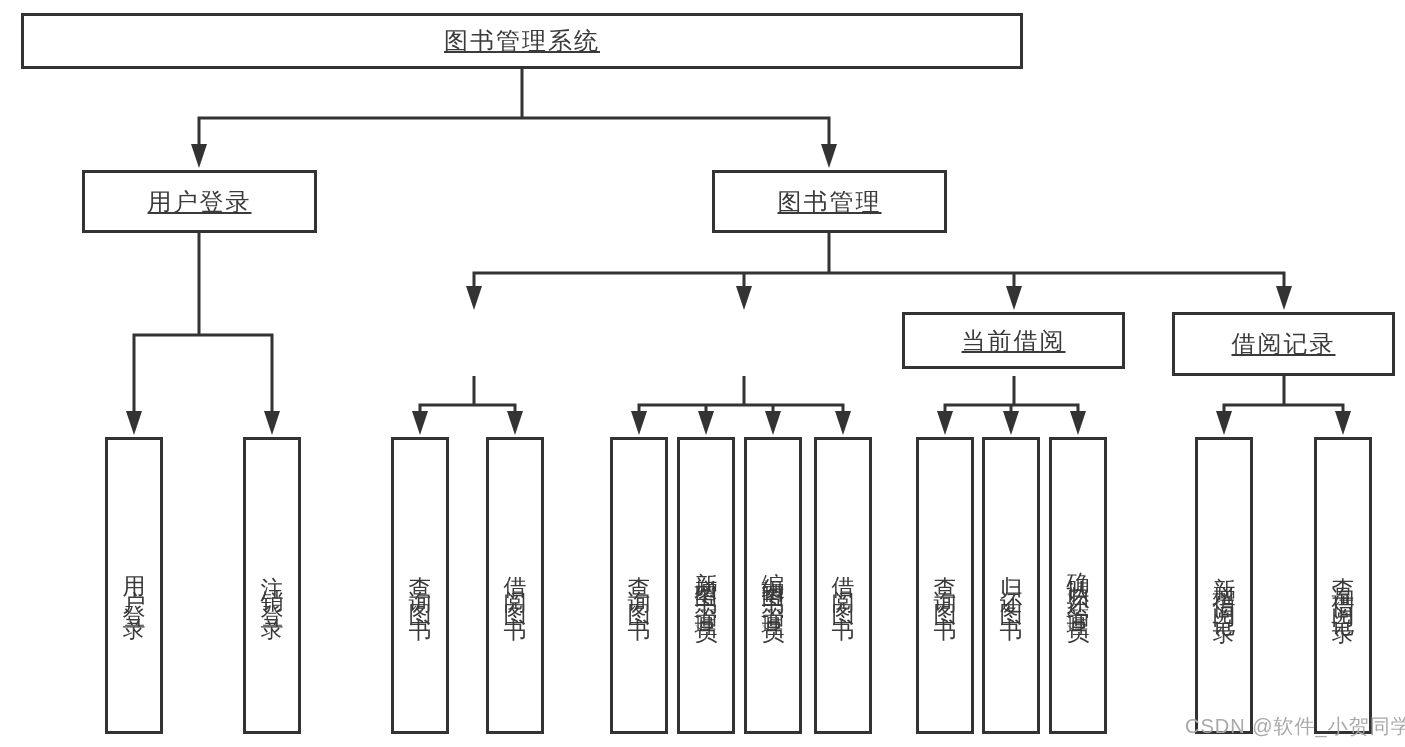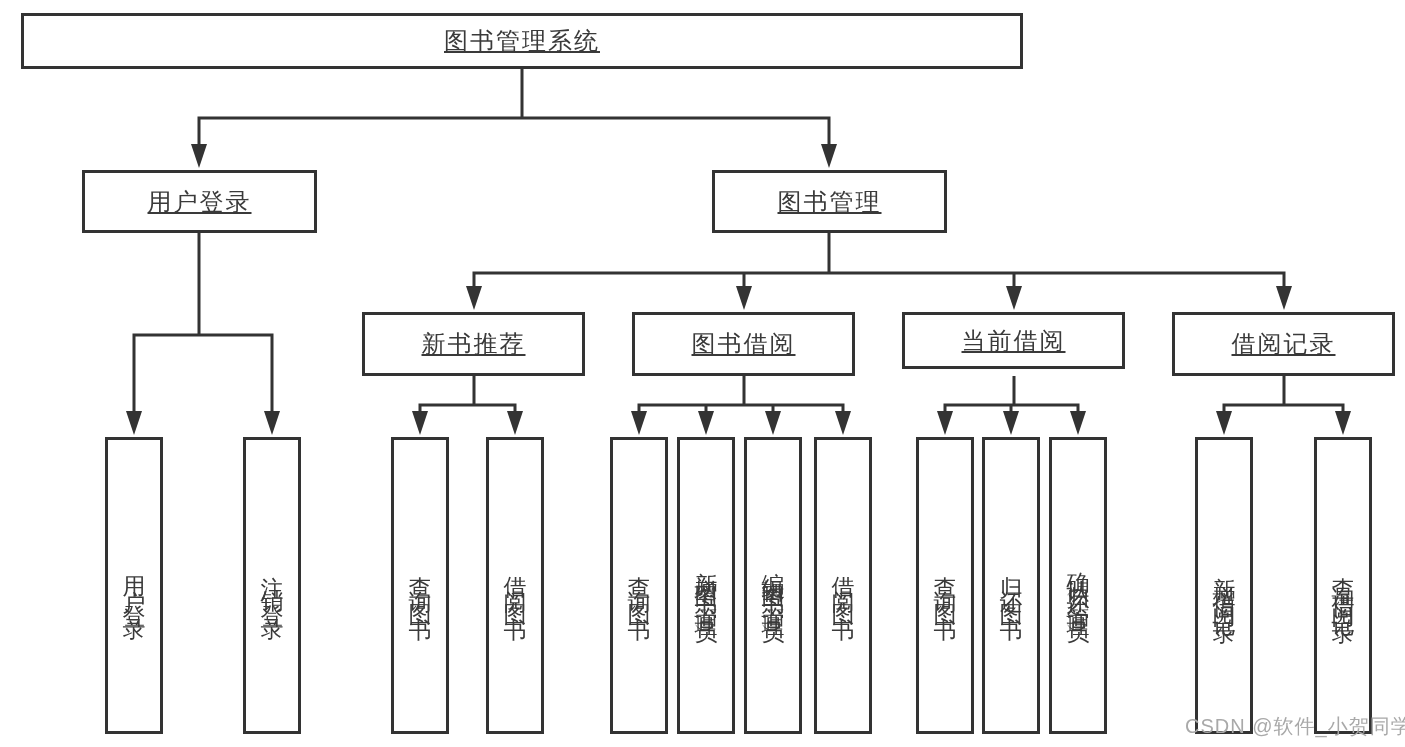--- a/index.html
+++ b/index.html
@@ -82,26 +82,20 @@
     <span class="hlabel">图书管理系统</span>
   </div>
 
   <div class="box" style="left:82px;top:170px;width:235px;height:63px">
     <span class="hlabel">用户登录</span>
   </div>
   <div class="box" style="left:712px;top:170px;width:235px;height:63px">
     <span class="hlabel">图书管理</span>
   </div>
 
-  <div class="box" style="left:362px;top:312px;width:223px;height:64px">
-    <span class="hlabel">新书推荐</span>
-  </div>
-  <div class="box" style="left:632px;top:312px;width:223px;height:64px">
-    <span class="hlabel">图书借阅</span>
-  </div>
   <div class="box" style="left:902px;top:312px;width:223px;height:57px">
     <span class="hlabel">当前借阅</span>
   </div>
   <div class="box" style="left:1172px;top:312px;width:223px;height:64px">
     <span class="hlabel">借阅记录</span>
   </div>
 
   <div class="box" style="left:105px;top:437px;width:58px;height:297px">
     <span class="vtext">用户登录</span>
   </div>

